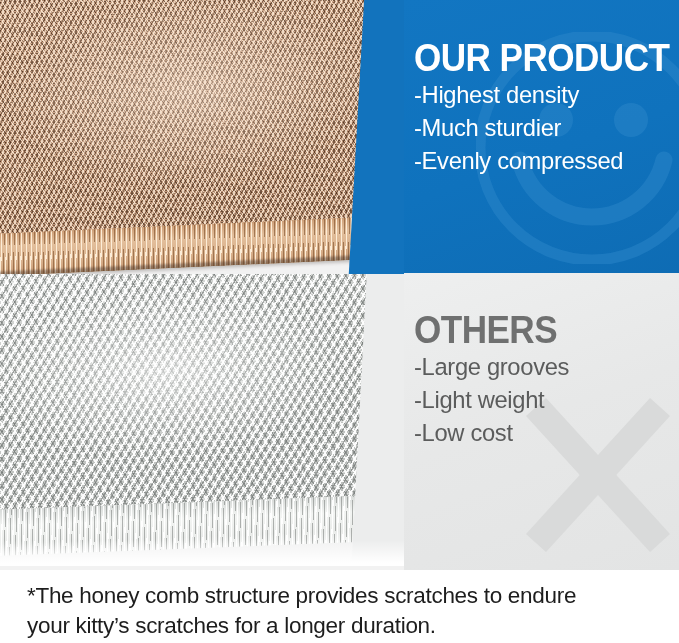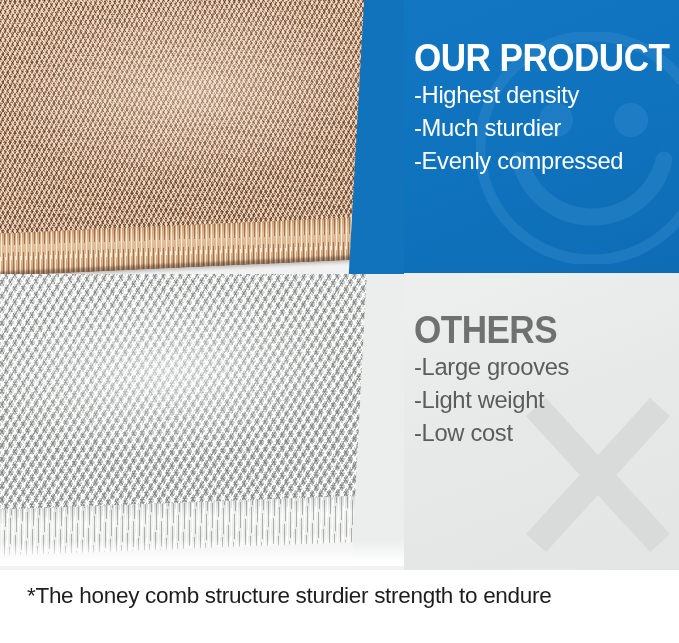--- a/index.html
+++ b/index.html
@@ -351,17 +351,18 @@
     <h2 class="heading heading-grey">OTHERS</h2>
     <ul class="bullets bullets-grey">
       <li>-Large grooves</li>
       <li>-Light weight</li>
       <li>-Low cost</li>
     </ul>
   </div>
 
   <div class="caption-bar">
     <p class="caption-text">
-      <span class="ln">*The honey comb structure sturdier strength to endure</span>
+      <span class="ln">*The honey comb structure provides scratches to endure</span>
+      <span class="ln">your kitty’s scratches for a longer duration.</span>
     </p>
   </div>
 
 </div>
 
 </body></html>

